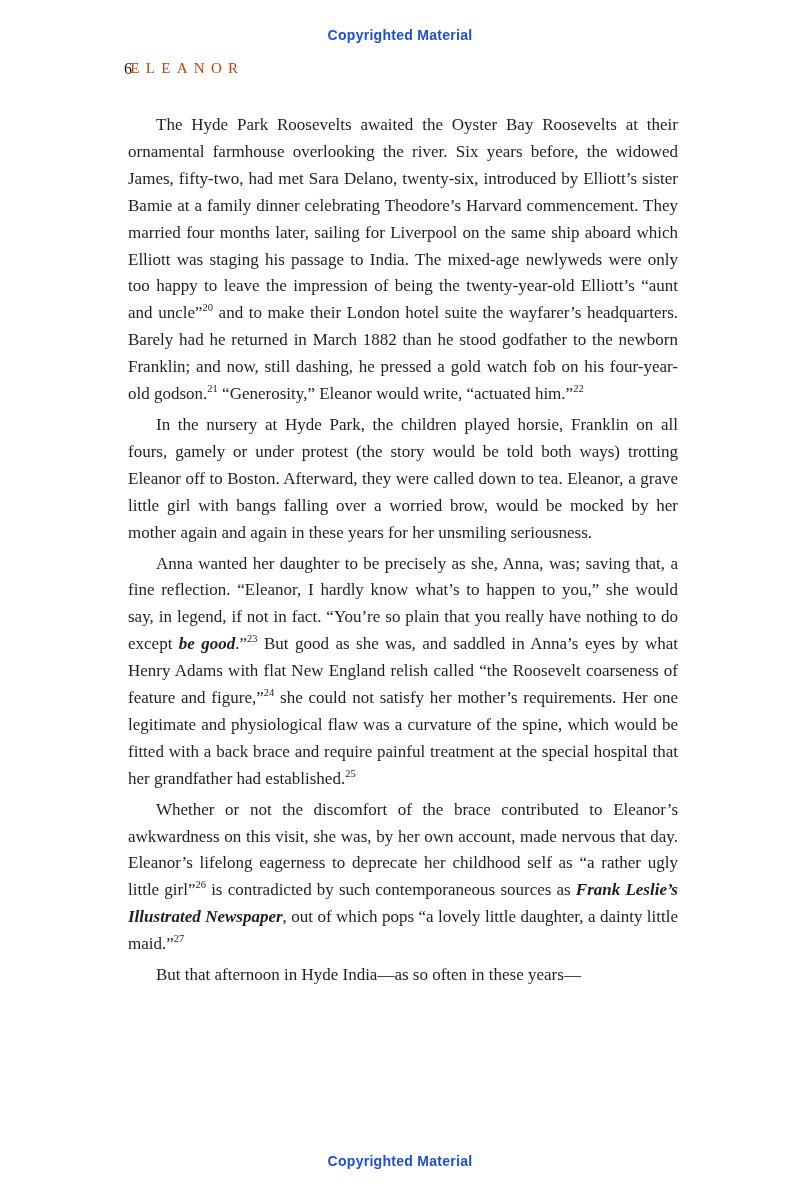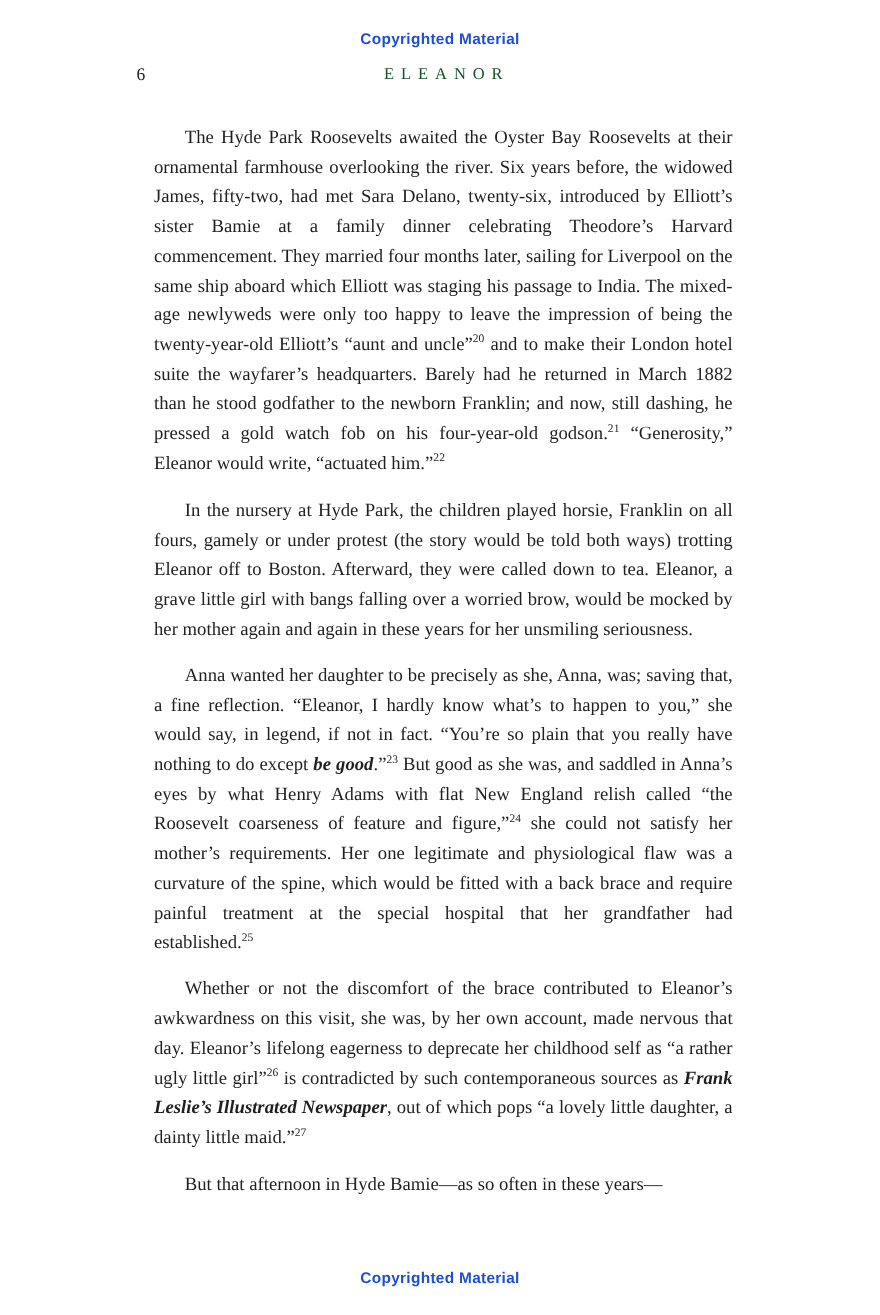--- a/index.html
+++ b/index.html
@@ -43,35 +43,35 @@
   }
   .page-number {
     position: absolute;
     left: 0;
     top: 0;
     font-size: 16px;
     color: #1c1c1c;
   }
   .running-header {
     display: block;
-    text-align: center;
+    text-align: left;
     letter-spacing: 0.42em;
     text-indent: 0.42em; 
     font-size: 15px;
-    color: #14532d;
+    color: #c2410c;
   }
   .body-text {
     margin-top: 30px;
     font-size: 17px;
     line-height: 26.9px;
     text-align: justify;
     color: #1f1f1f;
   }
   .para {
-    margin: 16px;
+    margin: 4px;
     padding: 0;
     text-indent: 28px;
   }
   .para em {
     font-style: italic;
     font-weight: bold;
   }
   .para sup {
     font-size: 10.5px;
     line-height: 0;
@@ -90,20 +90,20 @@
     <div class="header-row">
       <span class="page-number">6</span>
       <span class="running-header">ELEANOR</span>
     </div>
 
     <div class="body-text">
         <p class="para"><span>The Hyde Park Roosevelts awaited the Oyster Bay Roosevelts at their ornamental farmhouse overlooking the river. Six years before, the widowed James, fifty-two, had met Sara Delano, twenty-six, introduced by Elliott’s sister Bamie at a family dinner celebrating Theodore’s Harvard commencement. They married four months later, sailing for Liverpool on the same ship aboard which Elliott was staging his passage to India. The mixed-age newlyweds were only too happy to leave the impression of being the twenty-year-old Elliott’s “aunt and uncle”</span><sup>20</sup><span> and to make their London hotel suite the wayfarer’s headquarters. Barely had he returned in March 1882 than he stood godfather to the newborn Franklin; and now, still dashing, he pressed a gold watch fob on his four-year-old godson.</span><sup>21</sup><span> “Generosity,” Eleanor would write, “actuated him.”</span><sup>22</sup></p>
         <p class="para"><span>In the nursery at Hyde Park, the children played horsie, Franklin on all fours, gamely or under protest (the story would be told both ways) trotting Eleanor off to Boston. Afterward, they were called down to tea. Eleanor, a grave little girl with bangs falling over a worried brow, would be mocked by her mother again and again in these years for her unsmiling seriousness.</span></p>
         <p class="para"><span>Anna wanted her daughter to be precisely as she, Anna, was; saving that, a fine reflection. “Eleanor, I hardly know what’s to happen to you,” she would say, in legend, if not in fact. “You’re so plain that you really have nothing to do except </span><em>be good</em><span>.”</span><sup>23</sup><span> But good as she was, and saddled in Anna’s eyes by what Henry Adams with flat New England relish called “the Roosevelt coarseness of feature and figure,”</span><sup>24</sup><span> she could not satisfy her mother’s requirements. Her one legitimate and physiological flaw was a curvature of the spine, which would be fitted with a back brace and require painful treatment at the special hospital that her grandfather had established.</span><sup>25</sup></p>
         <p class="para"><span>Whether or not the discomfort of the brace contributed to Eleanor’s awkwardness on this visit, she was, by her own account, made nervous that day. Eleanor’s lifelong eagerness to deprecate her childhood self as “a rather ugly little girl”</span><sup>26</sup><span> is contradicted by such contemporaneous sources as </span><em>Frank Leslie’s Illustrated Newspaper</em><span>, out of which pops “a lovely little daughter, a dainty little maid.”</span><sup>27</sup></p>
-        <p class="para"><span>But that afternoon in Hyde Bamie—as so often in these years—</span></p>
+        <p class="para"><span>But that afternoon in Hyde India—as so often in these years—</span></p>
       </div>
 
   </div>
 
   <div class="copyright bottom">Copyrighted Material</div>
 
 </div>
 
 </body></html>

